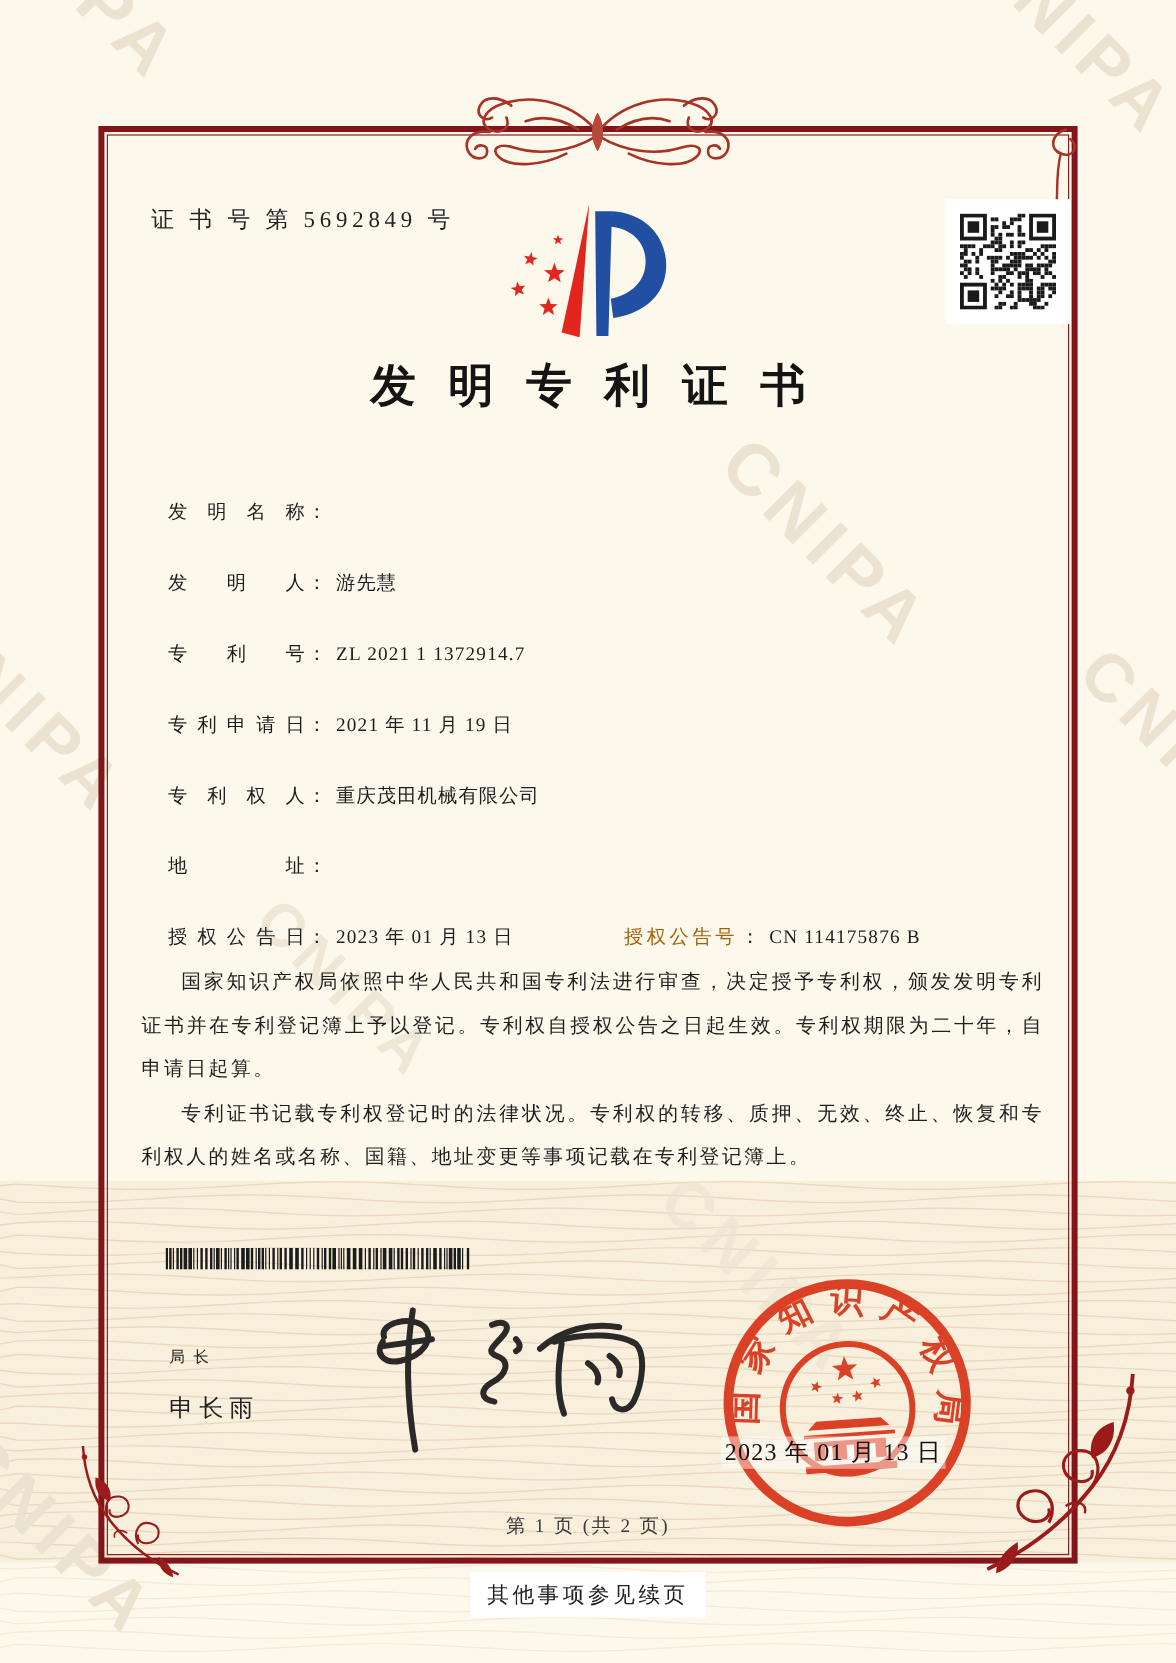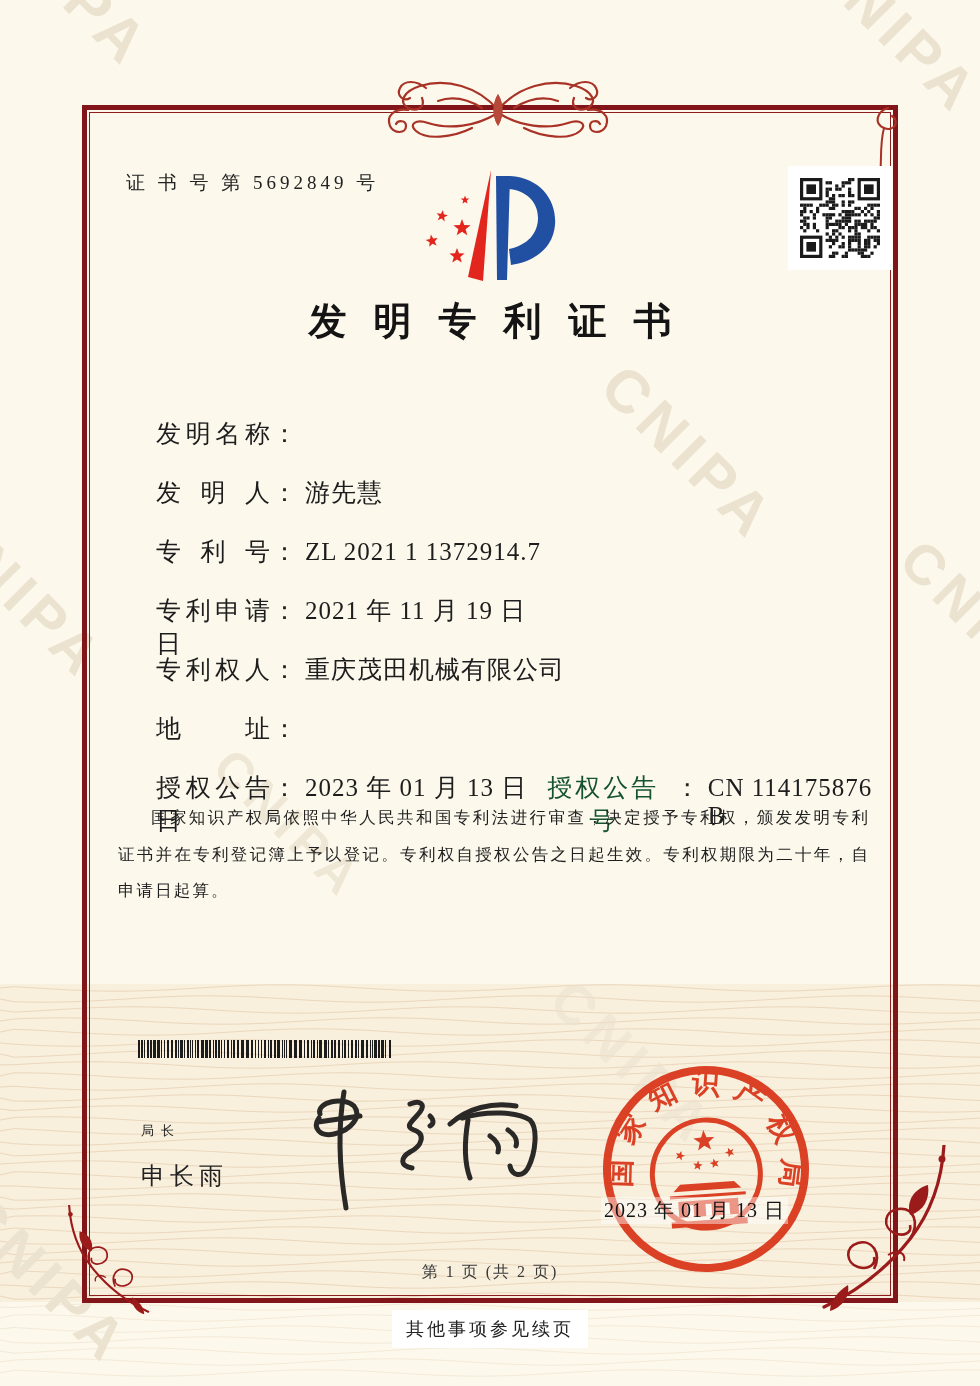--- a/index.html
+++ b/index.html
@@ -20,36 +20,36 @@
   .orn{position:absolute;z-index:4;}
   
   .cert-no{position:absolute;left:108px;top:170px;font-size:19px;letter-spacing:4px;z-index:5;margin-left:18px;}
   .logo{position:absolute;left:420px;top:156px;z-index:5;}
   .qrbox{position:absolute;left:788px;top:166px;width:104px;height:104px;background:#fff;z-index:5;}
   .qrbox svg{position:absolute;left:12px;top:12px;}
   .title{position:absolute;left:0;top:296px;width:100%;text-align:center;
          font-size:38px;font-weight:700;letter-spacing:27px;text-indent:27px;
          color:#141414;z-index:5;}
   
-  .fields{position:absolute;left:140px;top:417px;width:740px;z-index:5;font-size:25px;margin-left:16px;}
+  .fields{position:absolute;left:140px;top:417px;width:740px;z-index:5;font-size:16px;}
   .frow{display:flex;align-items:baseline;height:26px;margin-bottom:33px;}
   .flabel{display:inline-block;width:114px;text-align:justify;text-align-last:justify;color:#1d1d1d;}
   .fcolon{margin:0 8px 0 2px;}
   .fvalue{letter-spacing:1px;color:#1d1d1d;}
   .grant-first{width:380px;display:flex;align-items:baseline;}
   .grant-second{display:flex;align-items:baseline;}
-  .glabel{letter-spacing:3px;color:#14532d;text-align:center;}
+  .glabel{letter-spacing:3px;color:#a16207;text-align:center;}
   
   .paras{position:absolute;left:118px;top:800px;width:752px;z-index:5;}
   .paras p{margin:0;text-indent:2em;font-size:16.5px;line-height:36.5px;
            letter-spacing:2.1px;text-align:justify;color:#1f1f1f;}
   
   #barcode{position:absolute;left:138px;top:1040px;z-index:5;}
   .official-title{position:absolute;left:141px;top:1122px;font-size:13px;letter-spacing:7px;z-index:5;}
-  .official-name{position:absolute;left:141px;top:1160px;font-size:24px;letter-spacing:5px;z-index:5;}
+  .official-name{position:absolute;left:141px;top:1160px;font-size:20px;letter-spacing:5px;z-index:5;}
   #signature{position:absolute;left:292px;top:1086px;z-index:5;}
   #seal{position:absolute;left:588px;top:1050px;z-index:6;}
   .seal-date{position:absolute;left:601px;top:1197px;font-size:20px;letter-spacing:1px;
              color:#121212;background:rgba(255,255,255,.45);padding:0 3px;z-index:7;}
   .page-no{position:absolute;left:0;top:1262px;width:100%;text-align:center;
            font-size:16px;letter-spacing:2px;color:#3a3a3a;z-index:5;}
   .note-box{position:absolute;left:50%;top:1310px;transform:translateX(-50%);
             background:#fff;padding:7px 14px;font-size:18px;letter-spacing:3px;
             color:#222;z-index:5;}
 </style>
@@ -413,20 +413,21 @@
     <span class="grant-second">
       <span class="glabel">授权公告号</span>
         <span class="fcolon">：</span>
       <span class="fvalue">CN 114175876 B</span>
     </span>
   </div>
 </div>
 
 <div class="paras">
   <p>国家知识产权局依照中华人民共和国专利法进行审查，决定授予专利权，颁发发明专利证书并在专利登记簿上予以登记。专利权自授权公告之日起生效。专利权期限为二十年，自申请日起算。</p>
+  <p>专利证书记载专利权登记时的法律状况。专利权的转移、质押、无效、终止、恢复和专利权人的姓名或名称、国籍、地址变更等事项记载在专利登记簿上。</p>
 </div>
 
 <svg id="barcode" width="256" height="18" viewBox="0 0 256 18">
     <rect x="0" y="0" width="2" height="18" fill="#1c1c1c"></rect>
     <rect x="3" y="0" width="2" height="18" fill="#1c1c1c"></rect>
     <rect x="6" y="0" width="1" height="18" fill="#1c1c1c"></rect>
     <rect x="9" y="0" width="2" height="18" fill="#1c1c1c"></rect>
     <rect x="12" y="0" width="2" height="18" fill="#1c1c1c"></rect>
     <rect x="15" y="0" width="3" height="18" fill="#1c1c1c"></rect>
     <rect x="19" y="0" width="3" height="18" fill="#1c1c1c"></rect>

